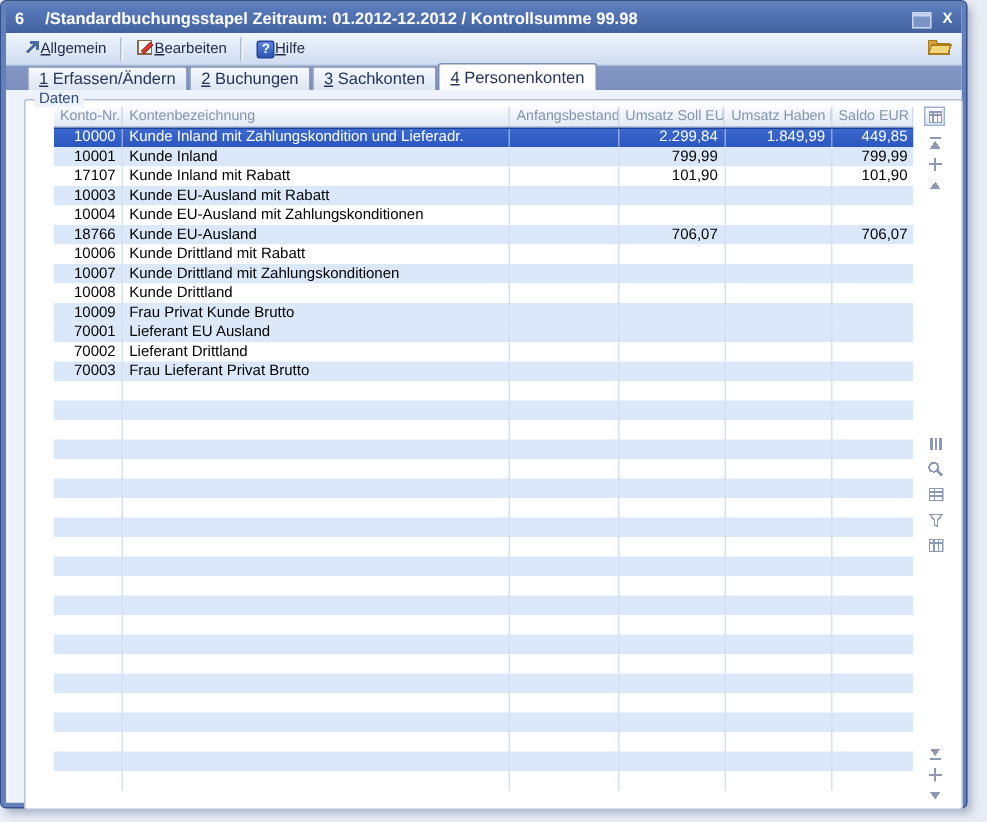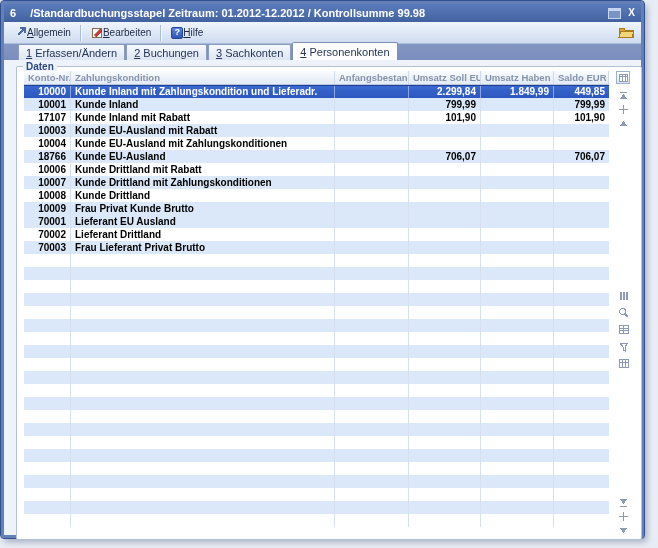--- a/index.html
+++ b/index.html
@@ -55,30 +55,30 @@
     border:1px solid #8c9cbd;border-bottom:none;border-radius:2px 2px 0 0;
     padding:2px 7px 1px 7px;margin-right:1px;height:12px;line-height:12px;cursor:default;
   }
   .tab.active{background:#fdfdfe;height:14px;line-height:14px;position:relative;z-index:2;border-color:#7e90b4;}
   .tab u, .tb-btn u{text-decoration:underline;}
 
   
   .page{position:absolute;left:0;top:56px;right:0;bottom:0;background:#eef3fb;}
   .groupbox{
     position:absolute;left:12px;top:6px;width:626px;height:474px;
-    border:1px solid #b4c0d6;border-radius:2px;background:#fff;box-sizing:border-box;font-weight:bold;
+    border:1px solid #b4c0d6;border-radius:2px;background:#fff;box-sizing:border-box;
   }
   .groupbox-label{
     position:absolute;left:6px;top:-1px;transform:translateY(-50%);
     background:#eef3fb;padding:0 3px;font-size:10px;color:#2c4a80;
   }
 
   
   .table-wrap{position:absolute;left:7px;top:4px;width:585px;height:468px;font-size:10px;overflow:hidden;}
-  .trow{display:flex;height:13px;line-height:13px;white-space:nowrap;}
+  .trow{display:flex;height:13px;line-height:13px;white-space:nowrap;margin-left:12px;}
   .tcell{box-sizing:border-box;padding:0 4px;overflow:hidden;border-right:1px solid #d5dfee;}
   .c0{width:47px;text-align:right;}
   .c1{width:264px;text-align:left;}
   .c2{width:74px;text-align:right;}
   .c3{width:72px;text-align:right;}
   .c4{width:73px;text-align:right;}
   .c5{width:55px;text-align:right;border-right:none;}
   .thead{background:linear-gradient(#fafcfe,#e2eaf6);border-bottom:1px solid #bac7dd;color:#8593ab;}
   .thead .tcell{display:flex;align-items:center;gap:3px;text-align:left;font-size:9.5px;border-right:1px solid #cfd9e9;}
   .thead .c0,.thead .c2,.thead .c3,.thead .c4,.thead .c5{justify-content:flex-start;text-align:left;}
@@ -155,21 +155,21 @@
     <div class="page">
       <div class="groupbox">
         <span class="groupbox-label">Daten</span>
 
         <div class="table-wrap" id="table">
             <div class="trow thead">
               <span class="tcell c0">
                 <span>Konto-Nr.</span>
               </span>
               <span class="tcell c1">
-                <span>Zahlungskondition</span>
+                <span>Kontenbezeichnung</span>
               </span>
               <span class="tcell c2">
                 <span>Anfangsbestand EUR</span>
               </span>
               <span class="tcell c3">
                 <span>Umsatz Soll EUR</span>
               </span>
               <span class="tcell c4">
                 <span>Umsatz Haben EUR</span>
               </span>

